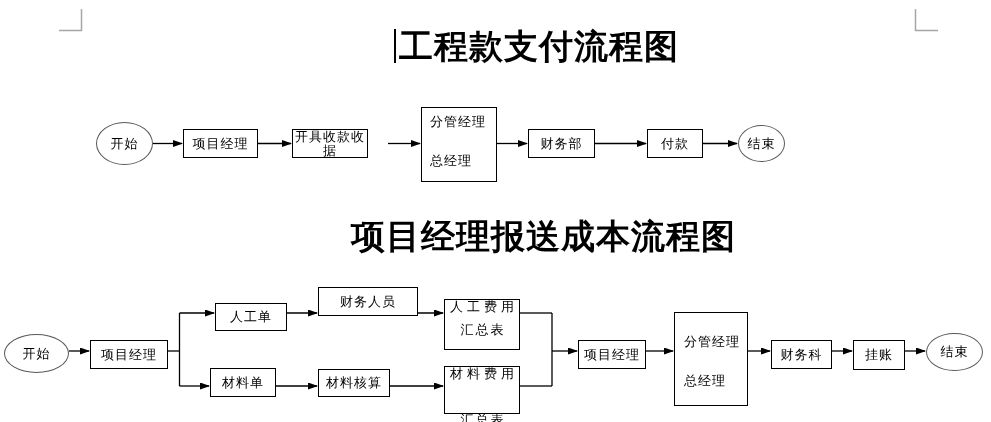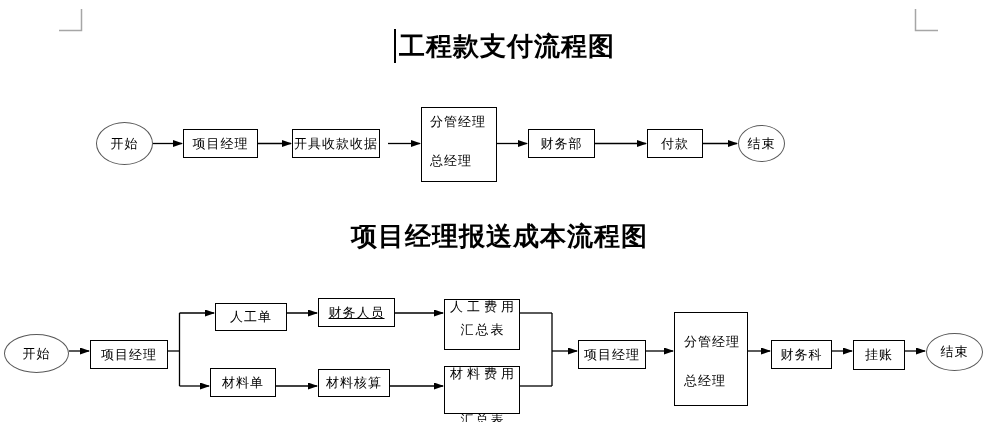--- a/index.html
+++ b/index.html
@@ -3,21 +3,21 @@
 <meta charset="utf-8">
 <style>
   html,body { margin:0; padding:0; background:#fff; }
   .page {
     position:relative; width:991px; height:422px; background:#ffffff;
     font-family:"DejaVu Serif","Liberation Serif",serif; color:#000;
     overflow:hidden;
   }
   svg.overlay { position:absolute; left:0; top:0; width:991px; height:422px; }
   .title {
-    position:absolute; font-weight:bold; font-size:26px; letter-spacing:1px;
+    position:absolute; font-weight:bold; font-size:34px; letter-spacing:1px;
     line-height:32px; white-space:nowrap; color:#000;
   }
   .caret { position:absolute; left:394px; top:29px; width:2px; height:34px; background:#000; }
   .node {
     position:absolute; box-sizing:border-box; display:flex;
     align-items:center; justify-content:center; text-align:center;
     font-size:13px; letter-spacing:1px; line-height:14px; background:#fff;
   }
   .box { border:1px solid #000000; }
   .ellipse { border:1px solid #595959; border-radius:50%; }
@@ -78,21 +78,21 @@
   <div class="caret"></div>
   <div class="title" style="left:399px; top:30px;">工程款支付流程图</div>
   <div class="title" style="left:351px; top:220px;">项目经理报送成本流程图</div>
 
   <div class="node ellipse" style="left:96px; top:122px; width:57px; height:43px;">
     <span>开始</span>
   </div>
   <div class="node box" style="left:183px; top:129px; width:75px; height:29px;">
     <span>项目经理</span>
   </div>
-  <div class="node box" style="left:292px; top:129px; width:88px; height:29px;">
+  <div class="node box" style="left:292px; top:129px; width:76px; height:29px;">
     <span>开具收款收据</span>
   </div>
   <div class="node box two-line approver-f1" style="left:421px; top:107px; width:76px; height:75px;">
     <span>分管经理</span>
     <span>总经理</span>
   </div>
   <div class="node box" style="left:528px; top:129px; width:67px; height:29px;">
     <span>财务部</span>
   </div>
   <div class="node box" style="left:647px; top:129px; width:56px; height:29px;">
@@ -107,21 +107,21 @@
   </div>
   <div class="node box" style="left:90px; top:340px; width:78px; height:29px;">
     <span>项目经理</span>
   </div>
   <div class="node box" style="left:215px; top:303px; width:72px; height:28px;">
     <span>人工单</span>
   </div>
   <div class="node box" style="left:210px; top:368px; width:66px; height:29px;">
     <span>材料单</span>
   </div>
-  <div class="node box" style="left:318px; top:298px; width:77px; height:29px;text-decoration:underline;">
+  <div class="node box" style="left:318px; top:287px; width:100px; height:29px;">
     <span>财务人员</span>
   </div>
   <div class="node box" style="left:318px; top:369px; width:72px; height:28px;">
     <span>材料核算</span>
   </div>
   <div class="node box sum" style="left:444px; top:299px; width:76px; height:51px;">
     <span class="l1">人工费用</span>
     <span class="l2">汇总表</span>
   </div>
   <div class="node box sum" style="left:444px; top:366px; width:76px; height:48px;gap:32px;">

